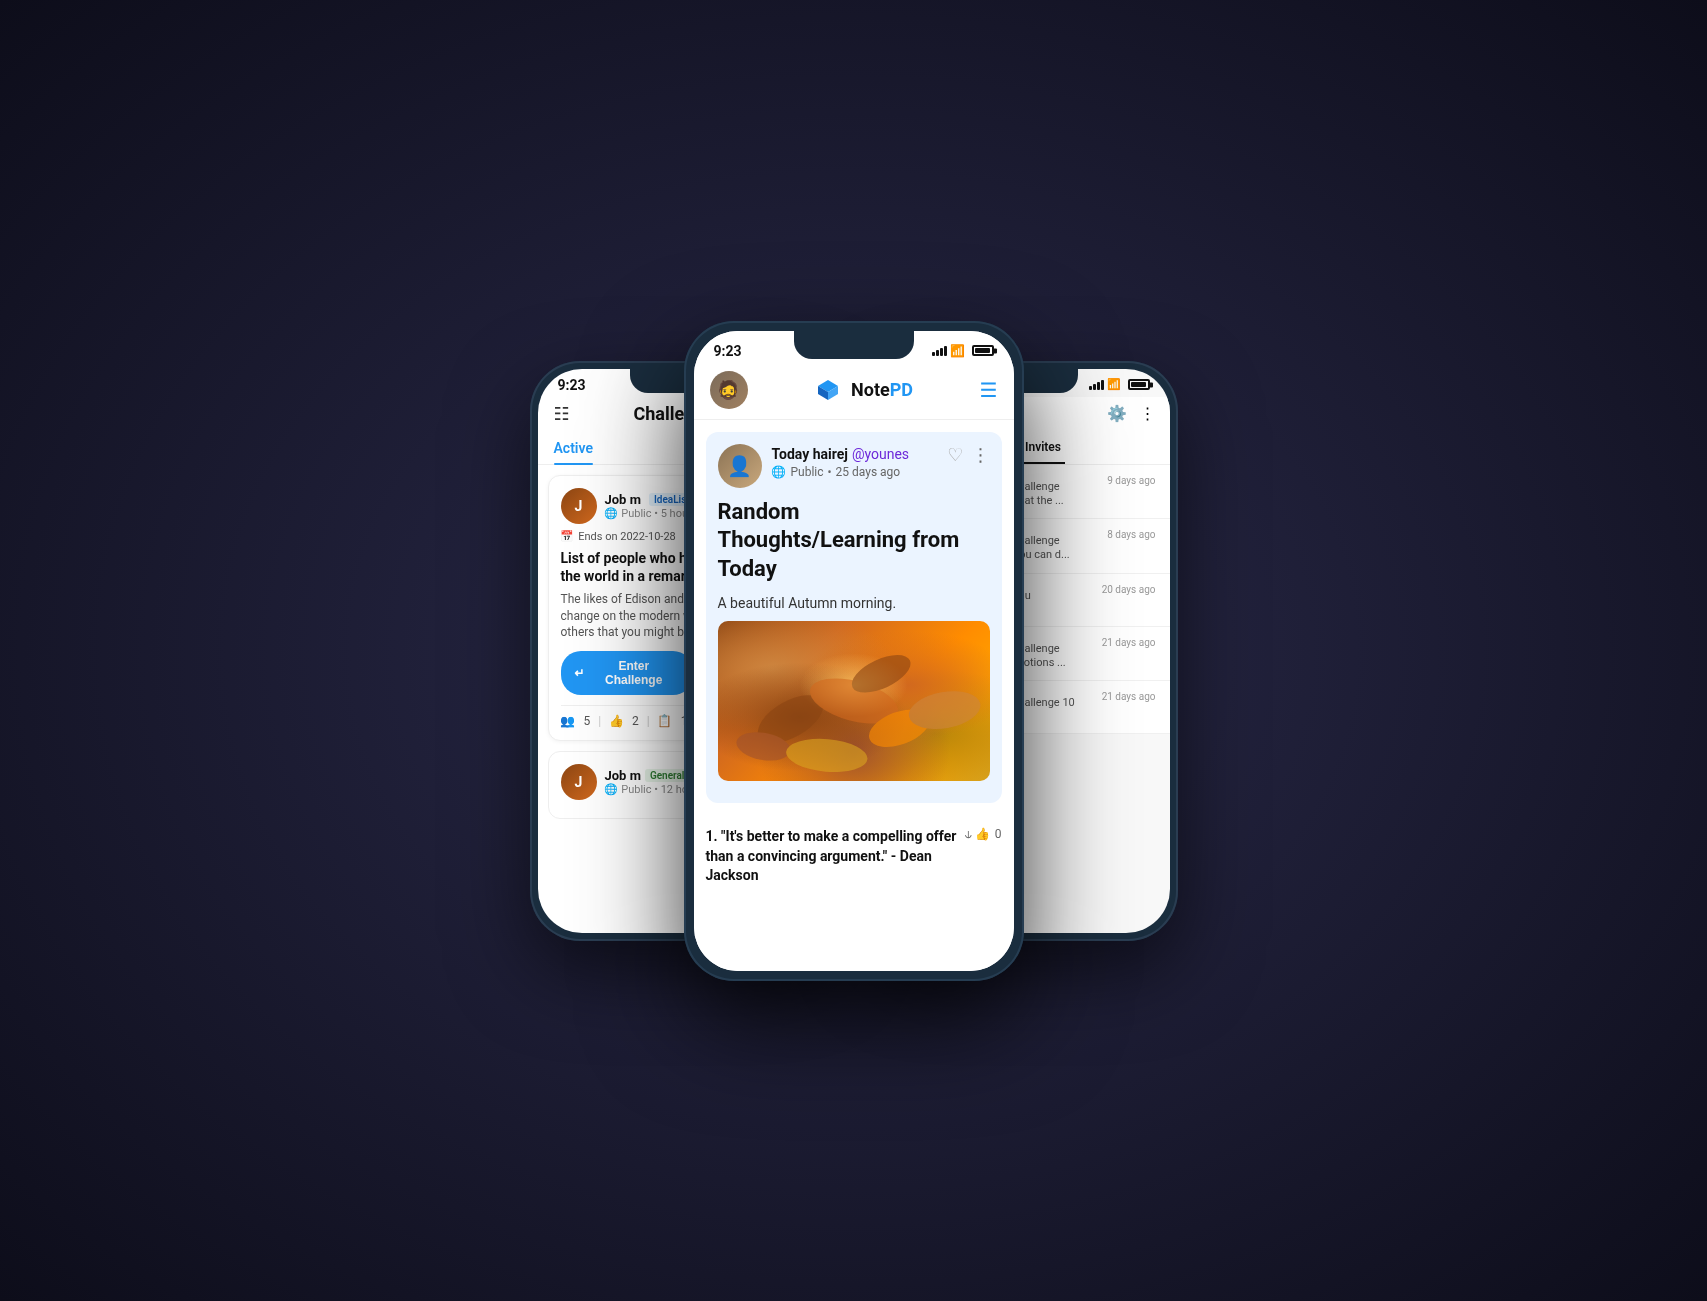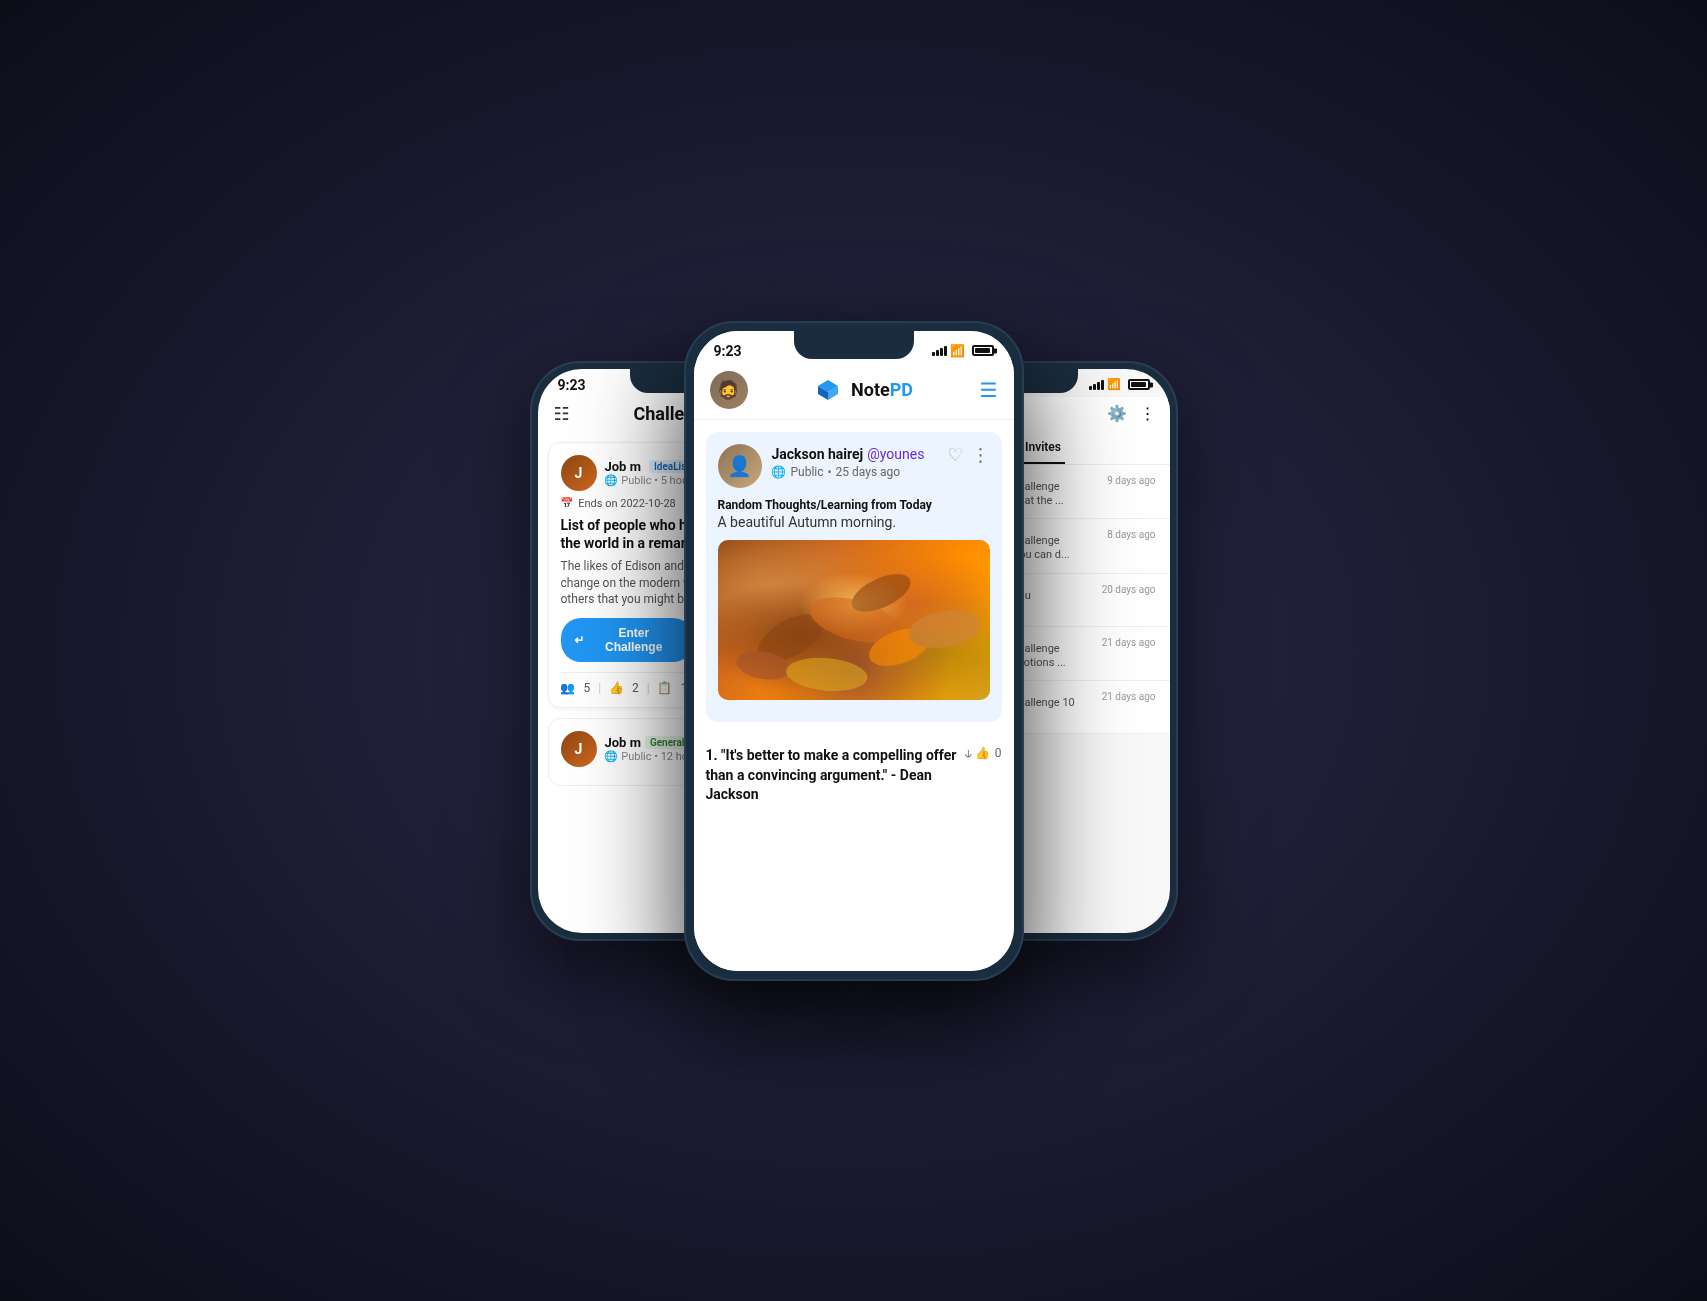--- a/index.html
+++ b/index.html
@@ -292,24 +292,24 @@
       color: #aaa;
       font-size: 18px;
     }
 
     .more-icon {
       color: #666;
       font-size: 18px;
     }
 
     .post-title {
-      font-size: 12px;
-      font-weight: 700;
-      color: #111;
-      margin-bottom: 1px;
+      font-size: 22px;
+      font-weight: 700;
+      color: #111;
+      margin-bottom: 12px;
       line-height: 1.3;
     }
 
     .post-subtitle {
       font-size: 14px;
       color: #333;
       margin-bottom: 10px;
     }
 
     .post-image {
@@ -694,20 +694,23 @@
             </div>
           </div>
         </div>
 
         <div class="challenges-header">
           <span class="grid-icon">☷</span>
           <span class="challenges-title">Challenges</span>
           <span style="width:18px"></span>
         </div>
 
+        <div class="tabs-row">
+          <div class="tab active">Active</div>
+        </div>
 
         <div class="challenge-card">
           <div class="challenge-user-row">
             <div class="challenge-avatar" style="background: linear-gradient(135deg, #8B4513, #D2691E); display:flex; align-items:center; justify-content:center; color:white; font-size:14px; font-weight:700;">J</div>
             <div class="challenge-user-info">
               <div class="challenge-username-row">
                 <span class="challenge-username">Job m</span>
                 <span class="challenge-username" style="font-weight:400; color:#666;"> </span>
                 <span class="challenge-badge badge-idea">IdeaList</span>
               </div>
@@ -802,21 +805,21 @@
             </span>
           </div>
           <span class="header-menu-icon">☰</span>
         </div>
 
         <div class="post-card">
           <div class="post-header">
             <div class="post-avatar" style="background: linear-gradient(135deg, #8B7355, #C9A87C); display:flex; align-items:center; justify-content:center; font-size:20px;">👤</div>
             <div class="post-user-info">
               <div>
-                <span class="post-username">Jackson hairej</span>
+                <span class="post-username">Today hairej</span>
                 <span class="post-handle"> </span>
                 <span class="post-handle">@younes</span>
               </div>
               <div class="post-meta">
                 <span>🌐</span>
                 <span>Public</span>
                 <span>•</span>
                 <span>25 days ago</span>
               </div>
             </div>

